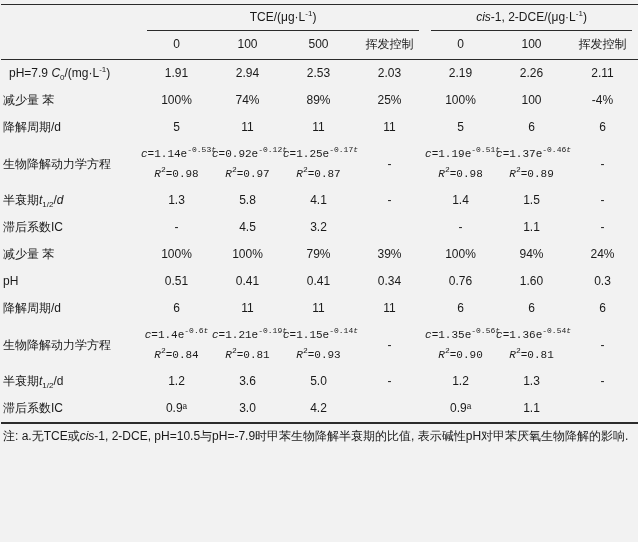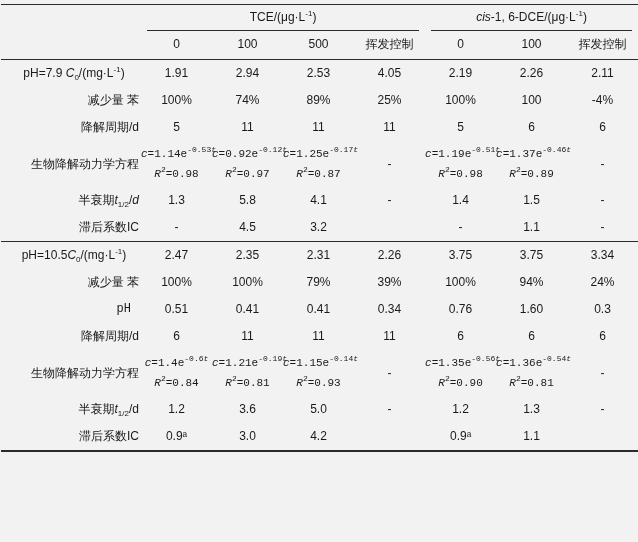--- a/index.html
+++ b/index.html
@@ -25,23 +25,23 @@
     text-align:center;
     vertical-align:middle;
     padding:6px 2px;
     line-height:15px;
   }
   tr.group-row th { padding:1px 0 0 0; }
   .group-inner { margin:0 6px; padding:4px 0 5px 0; border-bottom:1px solid #2b2b2b; }
   tr.group-row th.corner { border-bottom:none; }
   tr.subheader-row th { border-bottom:1px solid #2b2b2b; padding:6px 2px 7px 2px; }
   tbody tr.section-start td { border-top:1px solid #2b2b2b; }
-  td.row-label { text-align:right; }
-  td.row-label.left  { text-align:center;  padding-left:8px; }
-  td.row-label.right { text-align:right; padding-right:10px;font-family:Liberation Mono, monospace; }
+  td.row-label { text-align:left; }
+  td.row-label.left  { text-align:left;  padding-left:8px; }
+  td.row-label.right { text-align:left; padding-right:10px; }
   sup,sub { line-height:0; font-size:8px; }
   sup { vertical-align:baseline; position:relative; top:-5px; }
   sub { vertical-align:baseline; position:relative; top:3px; }
   .it { font-style:italic; }
   td.eq-cell { padding:3px 0; font-size:11px; }
   .eq-line { line-height:20px; white-space:nowrap;font-family:Liberation Mono, monospace; }
   .footnote {
     font-size:12px;
     line-height:17px;
     padding:4px 4px 0 2px;
@@ -63,41 +63,41 @@
         <col class="data-col">
         <col class="data-col">
     </colgroup>
     <thead id="thead">
         <tr class="group-row">
           <th class="corner"></th>
           <th colspan="4">
             <div class="group-inner"><span>TCE/(μg·L</span><sup>-1</sup><span>)</span></div>
           </th>
           <th colspan="3">
-            <div class="group-inner"><span class="it">cis</span><span>-1, 6-DCE/(μg·L</span><sup>-1</sup><span>)</span></div>
+            <div class="group-inner"><span class="it">cis</span><span>-1, 2-DCE/(μg·L</span><sup>-1</sup><span>)</span></div>
           </th>
         </tr>
         <tr class="subheader-row">
           <th></th>
           <th>0</th>
           <th>100</th>
           <th>500</th>
           <th>挥发控制</th>
           <th>0</th>
           <th>100</th>
           <th>挥发控制</th>
         </tr>
       </thead>
     <tbody id="tbody">
         <tr>
           <td class="row-label left"><span>pH=7.9 </span><span class="it">C</span><sub>0</sub><span>/(mg·L</span><sup>-1</sup><span>)</span></td>
           <td>1.91</td>
           <td>2.94</td>
           <td>2.53</td>
-          <td>4.05</td>
+          <td>2.03</td>
           <td>2.19</td>
           <td>2.26</td>
           <td>2.11</td>
         </tr>
         <tr>
           <td class="row-label"><span>减少量 苯</span></td>
           <td>100%</td>
           <td>74%</td>
           <td>89%</td>
           <td>25%</td>
@@ -152,30 +152,20 @@
         </tr>
         <tr>
           <td class="row-label"><span>滞后系数IC</span></td>
           <td>-</td>
           <td>4.5</td>
           <td>3.2</td>
           <td></td>
           <td>-</td>
           <td>1.1</td>
           <td>-</td>
-        </tr>
-        <tr class="section-start">
-          <td class="row-label left"><span>pH=10.5</span><span class="it">C</span><sub>0</sub><span>/(mg·L</span><sup>-1</sup><span>)</span></td>
-          <td>2.47</td>
-          <td>2.35</td>
-          <td>2.31</td>
-          <td>2.26</td>
-          <td>3.75</td>
-          <td>3.75</td>
-          <td>3.34</td>
         </tr>
         <tr>
           <td class="row-label"><span>减少量 苯</span></td>
           <td>100%</td>
           <td>100%</td>
           <td>79%</td>
           <td>39%</td>
           <td>100%</td>
           <td>94%</td>
           <td>24%</td>
@@ -240,13 +230,14 @@
           <td>0.9ᵃ</td>
           <td>3.0</td>
           <td>4.2</td>
           <td></td>
           <td>0.9ᵃ</td>
           <td>1.1</td>
           <td></td>
         </tr>
       </tbody>
   </table>
+  <div class="footnote" id="footnote"><span>注: a.无TCE或</span><span class="it">cis</span><span>-1, 2-DCE, pH=10.5与pH=-7.9时甲苯生物降解半衰期的比值, 表示碱性pH对甲苯厌氧生物降解的影响.</span></div>
 </div>
 
 </body></html>

